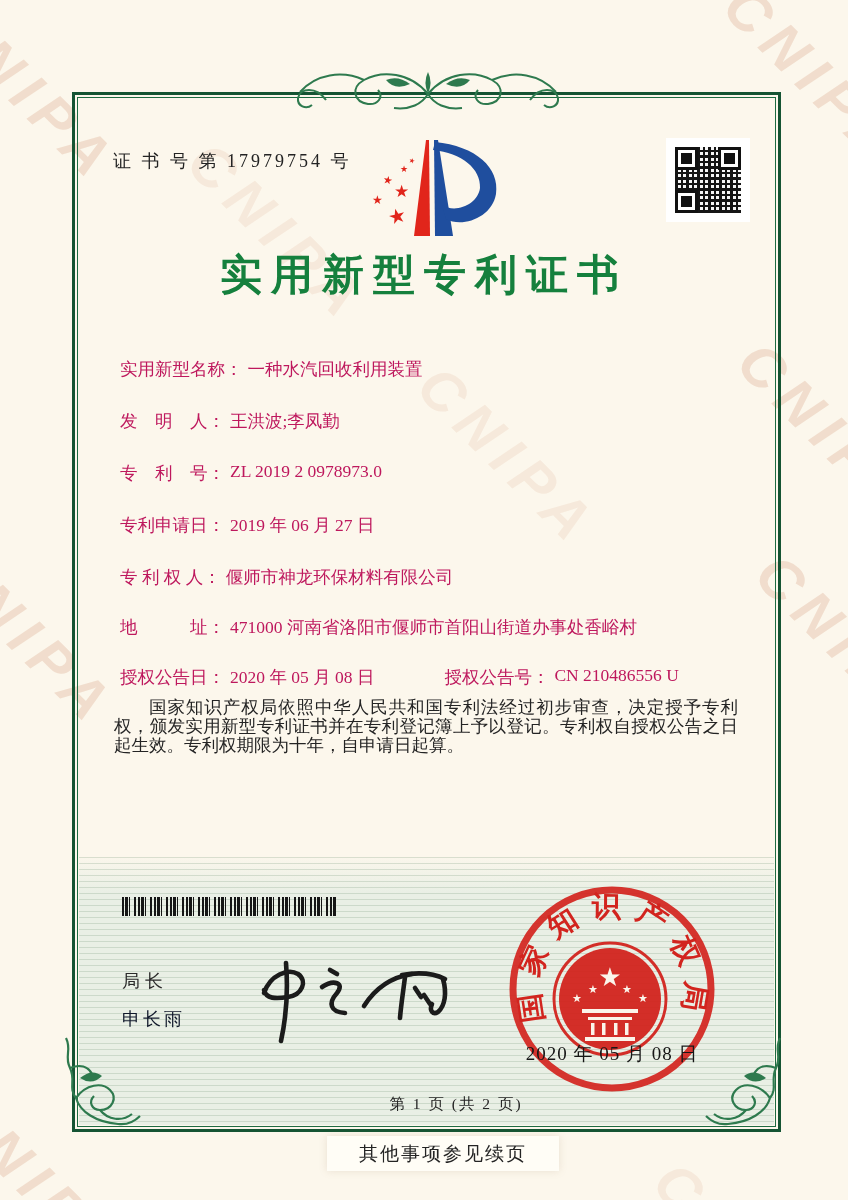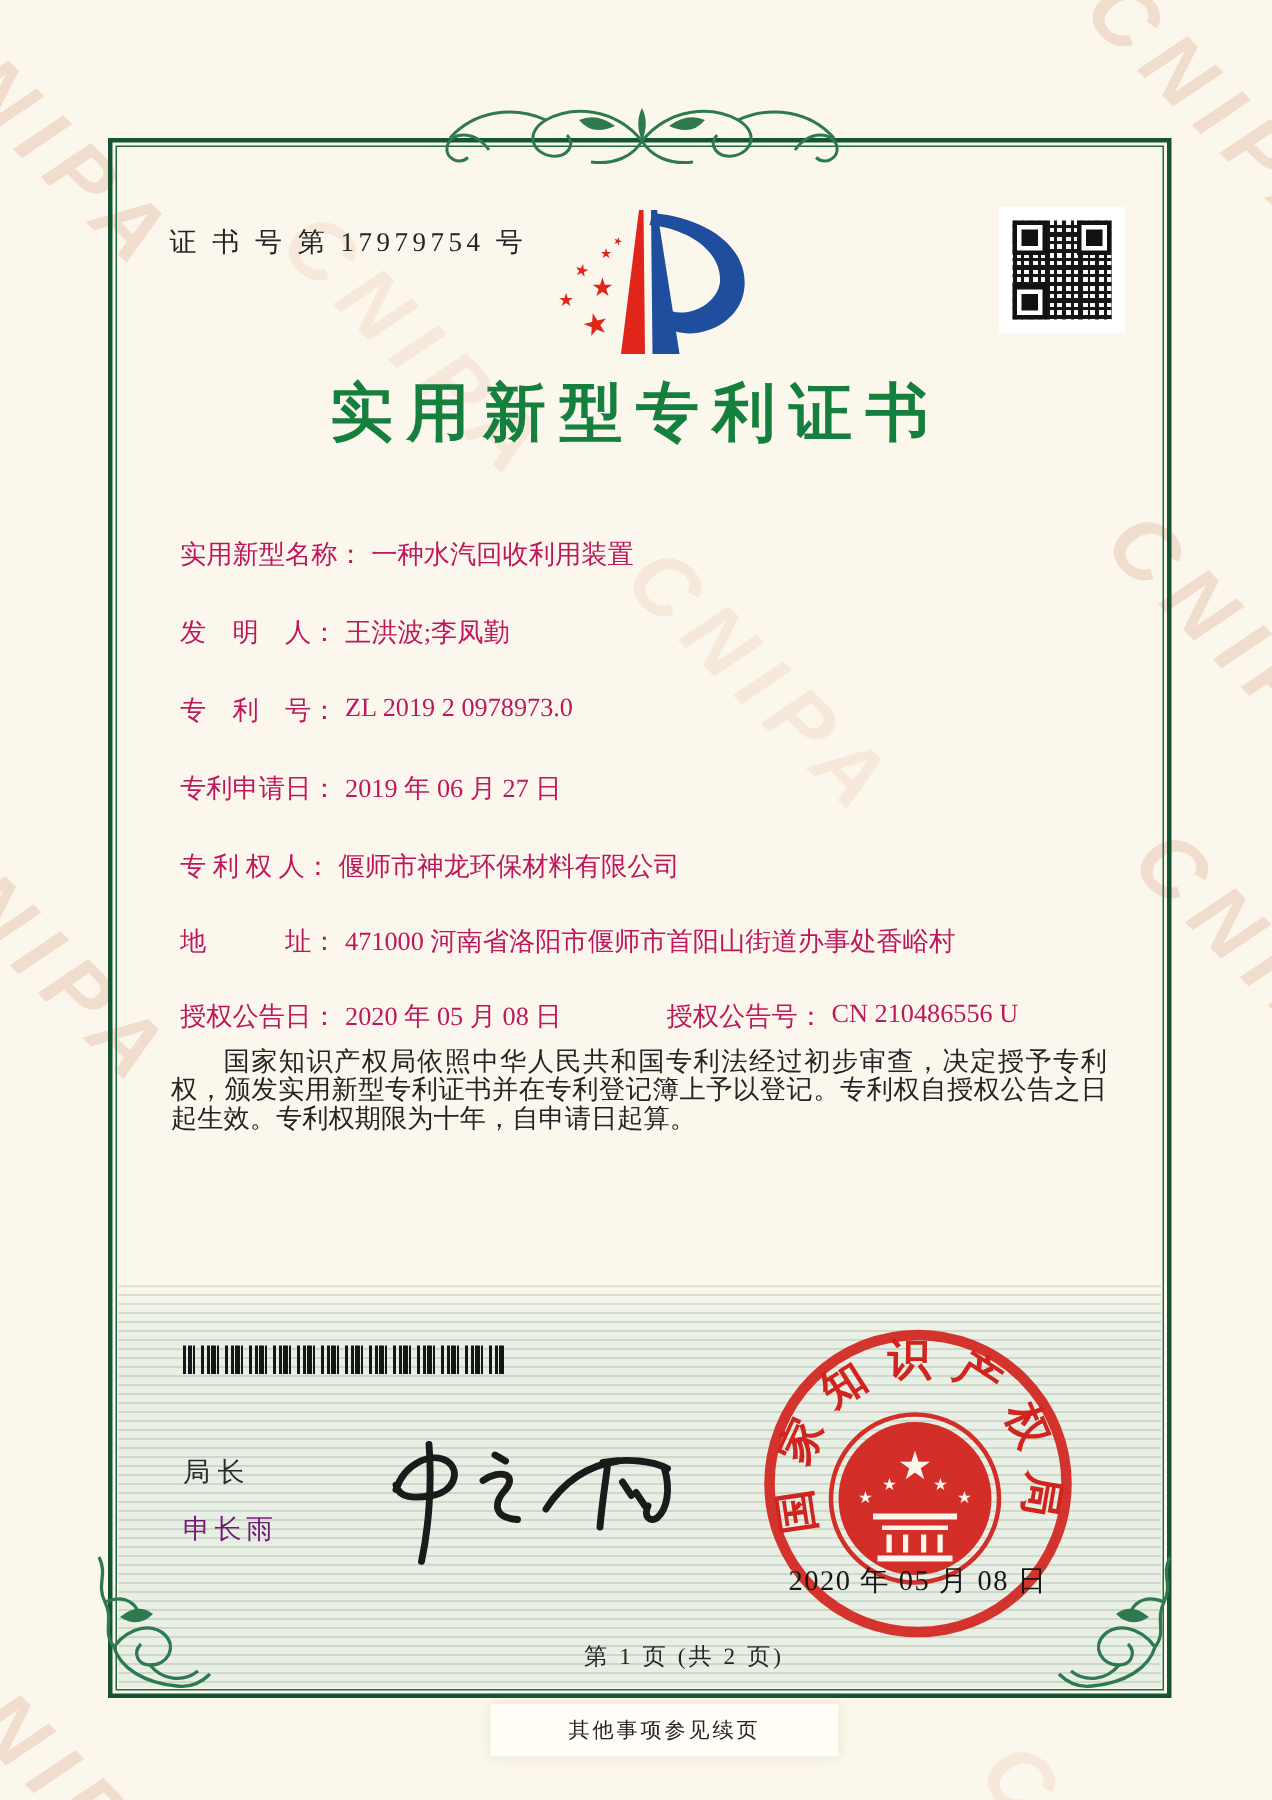--- a/index.html
+++ b/index.html
@@ -62,36 +62,36 @@
     position:absolute;z-index:3;left:122px;top:897px;width:214px;height:19px;
     background:repeating-linear-gradient(90deg,
       #161616 0 2px,rgba(0,0,0,0) 2px 3px,
       #161616 3px 6px,rgba(0,0,0,0) 6px 7px,
       #161616 7px 8px,rgba(0,0,0,0) 8px 12px,
       #161616 12px 14px,rgba(0,0,0,0) 14px 16px);
   }
   .sig-title{position:absolute;z-index:3;left:122px;top:969px;font-size:18px;letter-spacing:5px;
     font-family:"Liberation Sans", sans-serif;color:#2a2a2a;}
   .sig-name{position:absolute;z-index:3;left:122px;top:1007px;font-size:18px;letter-spacing:3px;
-    font-family:"Liberation Sans", sans-serif;color:#701a75;}
+    font-family:"Liberation Sans", sans-serif;color:#0f172a;}
   .sig-hand{position:absolute;z-index:3;left:252px;top:943px;width:204px;height:104px;}
   .seal{position:absolute;z-index:4;left:505px;top:882px;width:214px;height:214px;}
   .seal-date{
     position:absolute;z-index:5;left:503px;top:1041px;width:218px;text-align:center;
     font-size:19px;letter-spacing:1px;color:#161616;
   }
   .page-info{
     position:absolute;z-index:3;left:72px;width:768px;top:1094px;text-align:center;
     font-size:15.5px;letter-spacing:2px;color:#242424;
   }
   .cont-note{
     position:absolute;z-index:3;left:327px;top:1136px;width:232px;height:35px;
     background:#fffdf6;box-shadow:0 0 8px rgba(150,120,90,0.18);
     display:flex;align-items:center;justify-content:center;
-    font-size:14px;letter-spacing:2px;color:#242424;
+    font-size:19px;letter-spacing:2px;color:#242424;
   }
 </style>
 </head>
 <body>
 
 <span class="wm" style="left:-28px;top:-12px;">CNIPA</span>
 <span class="wm faint" style="left:222px;top:128px;">CNIPA</span>
 <span class="wm" style="left:758px;top:-28px;">CNIPA</span>
 <span class="wm" style="left:772px;top:328px;">CNIPA</span>
 <span class="wm faint" style="left:452px;top:352px;">CNIPA</span>

